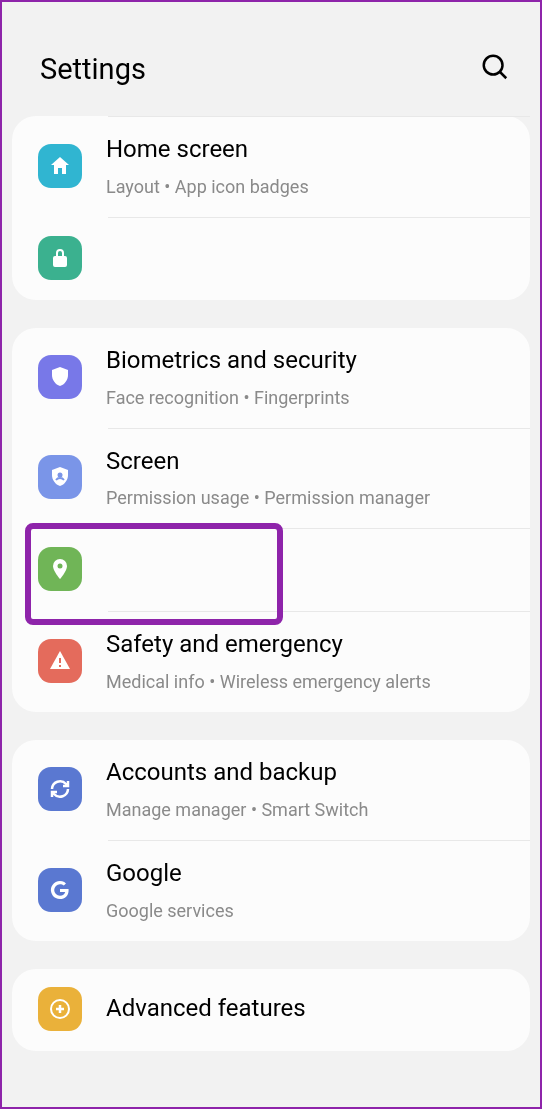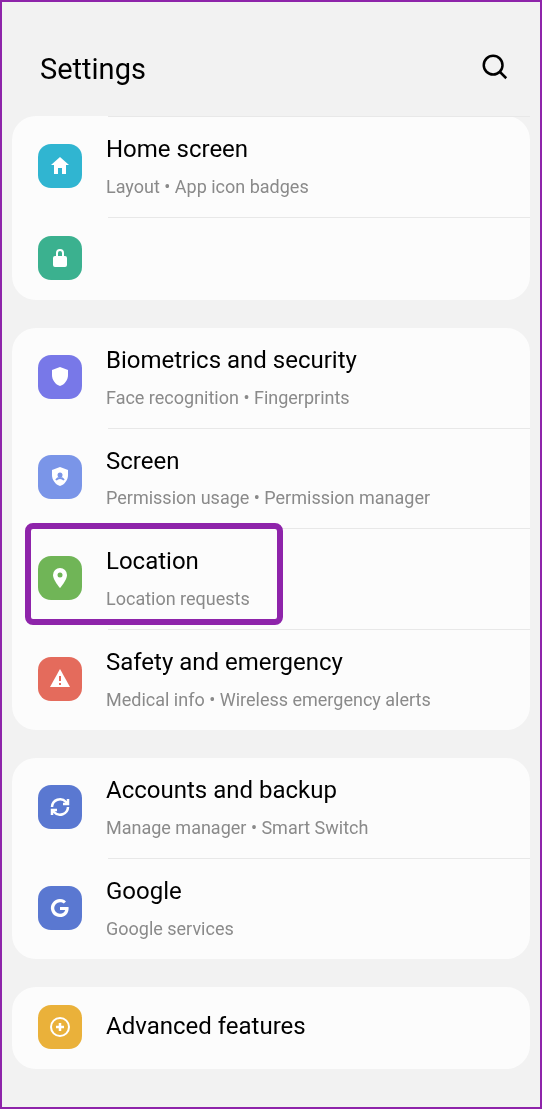--- a/index.html
+++ b/index.html
@@ -135,24 +135,20 @@
   </div>
   <div class="full-divider"></div>
   <div class="item">
     <div class="highlight-box"></div>
     <div class="icon-wrap" style="background:#70b557">
       <svg viewBox="0 0 24 24" fill="#fff">
           <path d="M12 2a7 7 0 017 7c0 5-7 13-7 13S5 14 5 9a7 7 0 017-7z"></path>
           <circle cx="12" cy="9" r="2.5" fill="#70b557"></circle>
         </svg>
     </div>
-    <div class="txt">
-      <div class="title">Location</div>
-      <div class="subtitle">Location requests</div>
-    </div>
   </div>
   <div class="full-divider"></div>
   <div class="item">
     <div class="icon-wrap" style="background:#e46b5c">
       <svg viewBox="0 0 24 24" fill="#fff">
           <path d="M12 2l10 18H2L12 2z"></path>
           <rect x="11" y="9" width="2" height="5" fill="#e46b5c"></rect>
           <rect x="11" y="16" width="2" height="2" fill="#e46b5c"></rect>
         </svg>
     </div>

